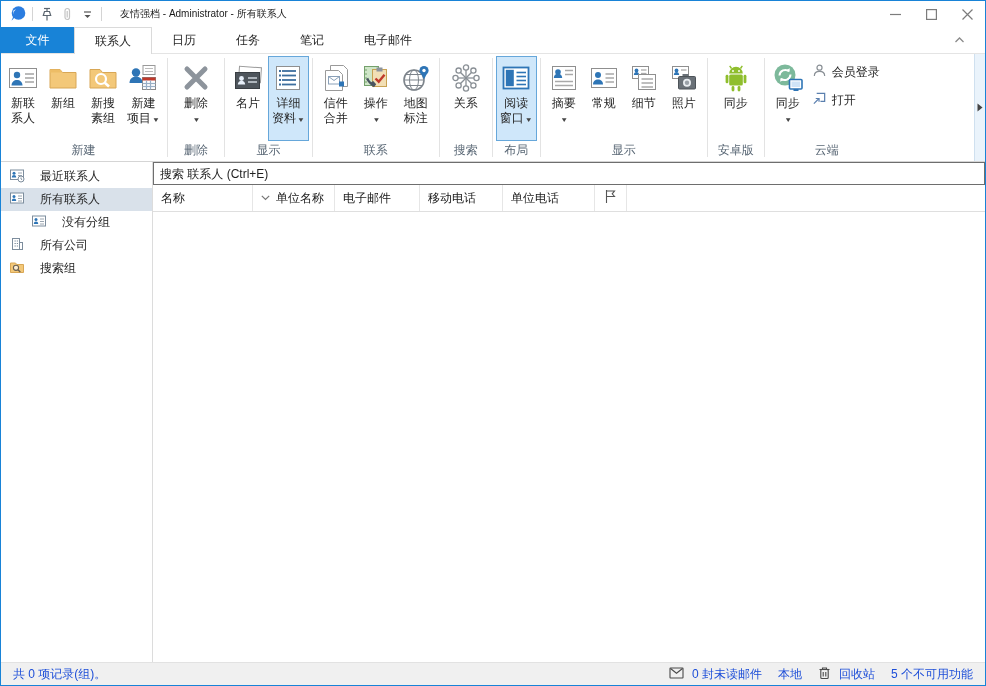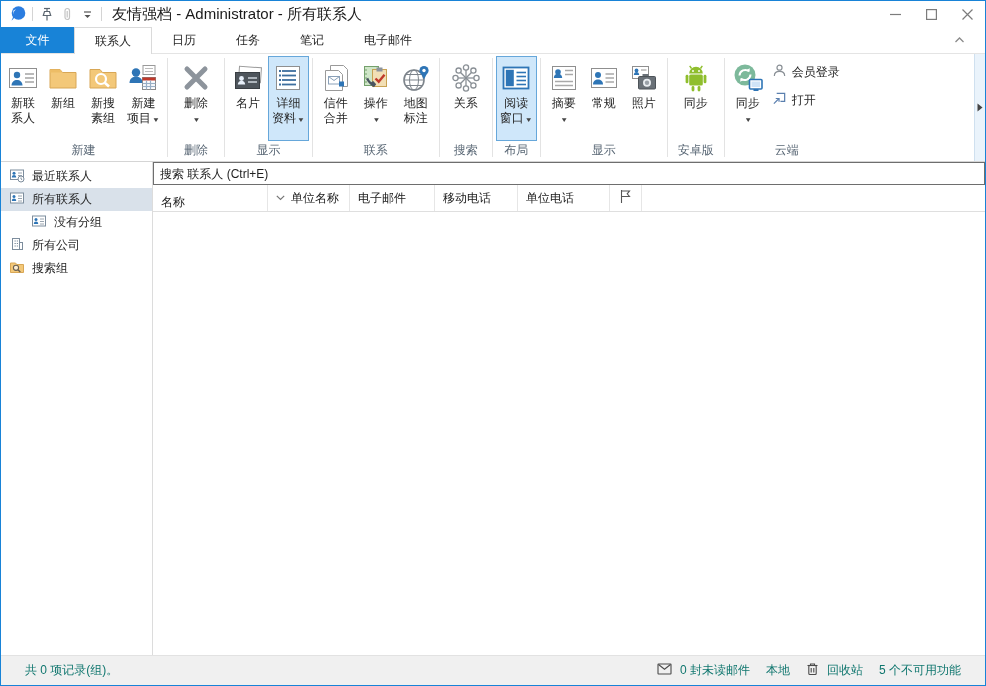--- a/index.html
+++ b/index.html
@@ -4,21 +4,21 @@
 <style>
   * { margin:0; padding:0; box-sizing:border-box; }
   html,body { background:#c8c8c8; }
   body { font-family:"Liberation Sans","DejaVu Sans",sans-serif; font-size:12px; color:#262626; }
   .window { width:986px; height:686px; background:#fff; border:1px solid #1883d7; display:flex; flex-direction:column; overflow:hidden; }
 
   
   .titlebar { height:26px; display:flex; align-items:center; padding-left:7px; flex:none; background:#fff; }
   .tb-icon { display:flex; align-items:center; justify-content:center; width:20px; height:20px; }
   .tb-sep { width:1px; height:14px; background:#d4d4d4; margin:0 4px; }
-  .tb-title { margin-left:6px; color:#1a1a1a; font-size:15px; white-space:nowrap; }
+  .tb-title { margin-left:14px; color:#1a1a1a; font-size:10px; white-space:nowrap; }
   .tb-spacer { flex:1; }
   .winbtn { width:36px; height:26px; display:flex; align-items:center; justify-content:center; }
 
   
   .tabrow { height:27px; display:flex; align-items:stretch; border-bottom:1px solid #e4e4e4; flex:none; background:#fff; }
   .tab-file { width:73px; background:#1883d7; color:#fff; display:flex; align-items:center; justify-content:center; }
   .tab { padding:0 20px; display:flex; align-items:center; color:#262626; }
   .tab.active { background:#fff; border:1px solid #dadada; border-bottom:none; margin-bottom:-1px; }
   .tab-collapse { margin-left:auto; margin-right:20px; display:flex; align-items:center; }
 
@@ -33,34 +33,34 @@
   .ricon { height:37px; display:flex; align-items:center; justify-content:center; }
   .rtext { text-align:center; font-size:12px; line-height:15px; white-space:nowrap; color:#262626; }
   .darr { display:inline-block; font-size:8px; color:#444; transform:scaleY(.8); margin-left:1px; }
   .cloud-extra { display:flex; flex-direction:column; gap:10px; padding:7px 6px 0 4px; }
   .sbtn { display:flex; align-items:center; gap:5px; white-space:nowrap; color:#262626; }
   .roverflow { margin-left:auto; width:11px; background:#eaf3fb; border-left:1px solid #cfe0ef; display:flex; align-items:center; justify-content:center; }
 
   
   .main { flex:1; display:flex; overflow:hidden; }
   .sidebar { width:152px; flex:none; border-right:1px solid #dcdcdc; padding-top:3px; background:#fff; }
-  .side-item { height:23px; display:flex; align-items:center; gap:7px; padding-left:8px; white-space:nowrap; }
+  .side-item { height:23px; display:flex; align-items:center; gap:15px; padding-left:8px; white-space:nowrap; }
   .side-item.sel { background:#d9e1ea; }
   .side-item.indent { padding-left:30px; }
   .content { flex:1; display:flex; flex-direction:column; overflow:hidden; }
   .searchbox { height:23px; flex:none; border:1px solid #6e6e6e; padding:2px 6px; font-size:12px; font-family:inherit; width:100%; outline:none; }
   .searchbox::placeholder { color:#1f1f1f; opacity:1; }
   .headrow { height:27px; flex:none; display:flex; align-items:stretch; border-bottom:1px solid #dfdfdf; }
   .hcol { display:flex; align-items:center; padding-left:8px; border-right:1px solid #e6e6e6; color:#1a1a1a; white-space:nowrap; }
-  .hc1{width:115px;align-items:flex-end;} .hc2{width:82px;} .hc3{width:85px;} .hc4{width:83px;align-items:center;} .hc5{width:92px;} .hc6{width:32px; justify-content:center; padding-left:0;}
+  .hc1{width:100px;} .hc2{width:82px;} .hc3{width:85px;} .hc4{width:83px;align-items:center;} .hc5{width:92px;} .hc6{width:32px; justify-content:center; padding-left:0;}
   .sorticon { margin-right:6px; display:flex; align-items:center; }
   .listarea { flex:1; background:#fff; }
 
   
-  .statusbar { height:30px; flex:none; background:#f0f0f0; border-top:1px solid #e2e2e2; display:flex; align-items:center; padding:0 24px; color:#0f766e; }
+  .statusbar { height:23px; flex:none; background:#f0f0f0; border-top:1px solid #e2e2e2; display:flex; align-items:center; padding:0 12px; color:#1d4ed8; }
   .sb-spacer { flex:1; }
   .sb-item { display:flex; align-items:center; gap:8px; margin-left:16px; white-space:nowrap; }
 </style>
 </head>
 <body>
 
 <div class="window">
 
   <div class="titlebar">
     <span class="tb-icon">
@@ -372,20 +372,38 @@
                 <circle cx="10" cy="13" r="3" fill="#2e75b6"></circle>
                 <path d="M5 22.5c0-3.2 2.3-5 5-5s5 1.8 5 5z" fill="#2e75b6"></path>
                 <g stroke="#a9a9a9" stroke-width="1.5">
                   <line x1="17.5" y1="12" x2="26" y2="12"></line>
                   <line x1="17.5" y1="16" x2="26" y2="16"></line>
                   <line x1="17.5" y1="20" x2="26" y2="20"></line>
                 </g>
               </svg>
           </span>
           <span class="rtext"><span>常规</span></span>
+        </div>
+        <div class="rbtn">
+          <span class="ricon">
+            <svg width="32" height="32" viewBox="0 0 32 32">
+                <rect x="4.5" y="4.5" width="16" height="12" fill="#fff" stroke="#8f8f8f"></rect>
+                <circle cx="8.5" cy="8.5" r="1.9" fill="#2e75b6"></circle>
+                <path d="M5.8 13c0-1.9 1.3-2.9 2.7-2.9s2.7 1 2.7 2.9z" fill="#2e75b6"></path>
+                <line x1="13" y1="8" x2="18.5" y2="8" stroke="#aaa" stroke-width="1.3"></line>
+                <line x1="13" y1="11.5" x2="18.5" y2="11.5" stroke="#aaa" stroke-width="1.3"></line>
+                <rect x="10.5" y="12.5" width="17" height="15" fill="#fff" stroke="#8f8f8f"></rect>
+                <g stroke="#a9a9a9" stroke-width="1.5">
+                  <line x1="13.5" y1="17" x2="25" y2="17"></line>
+                  <line x1="13.5" y1="21" x2="25" y2="21"></line>
+                  <line x1="13.5" y1="25" x2="25" y2="25"></line>
+                </g>
+              </svg>
+          </span>
+          <span class="rtext"><span>细节</span></span>
         </div>
         <div class="rbtn">
           <span class="ricon">
             <svg width="32" height="32" viewBox="0 0 32 32">
                 <rect x="4.5" y="4.5" width="16" height="12" fill="#fff" stroke="#8f8f8f"></rect>
                 <circle cx="8.5" cy="8.5" r="1.9" fill="#2e75b6"></circle>
                 <path d="M5.8 13c0-1.9 1.3-2.9 2.7-2.9s2.7 1 2.7 2.9z" fill="#2e75b6"></path>
                 <line x1="13" y1="8" x2="18.5" y2="8" stroke="#aaa" stroke-width="1.3"></line>
                 <rect x="14.5" y="12" width="6" height="3.5" fill="#6a7178"></rect>
                 <rect x="10.5" y="14.5" width="17" height="12.5" rx="1" fill="#6a7178" stroke="#4d5358"></rect>

